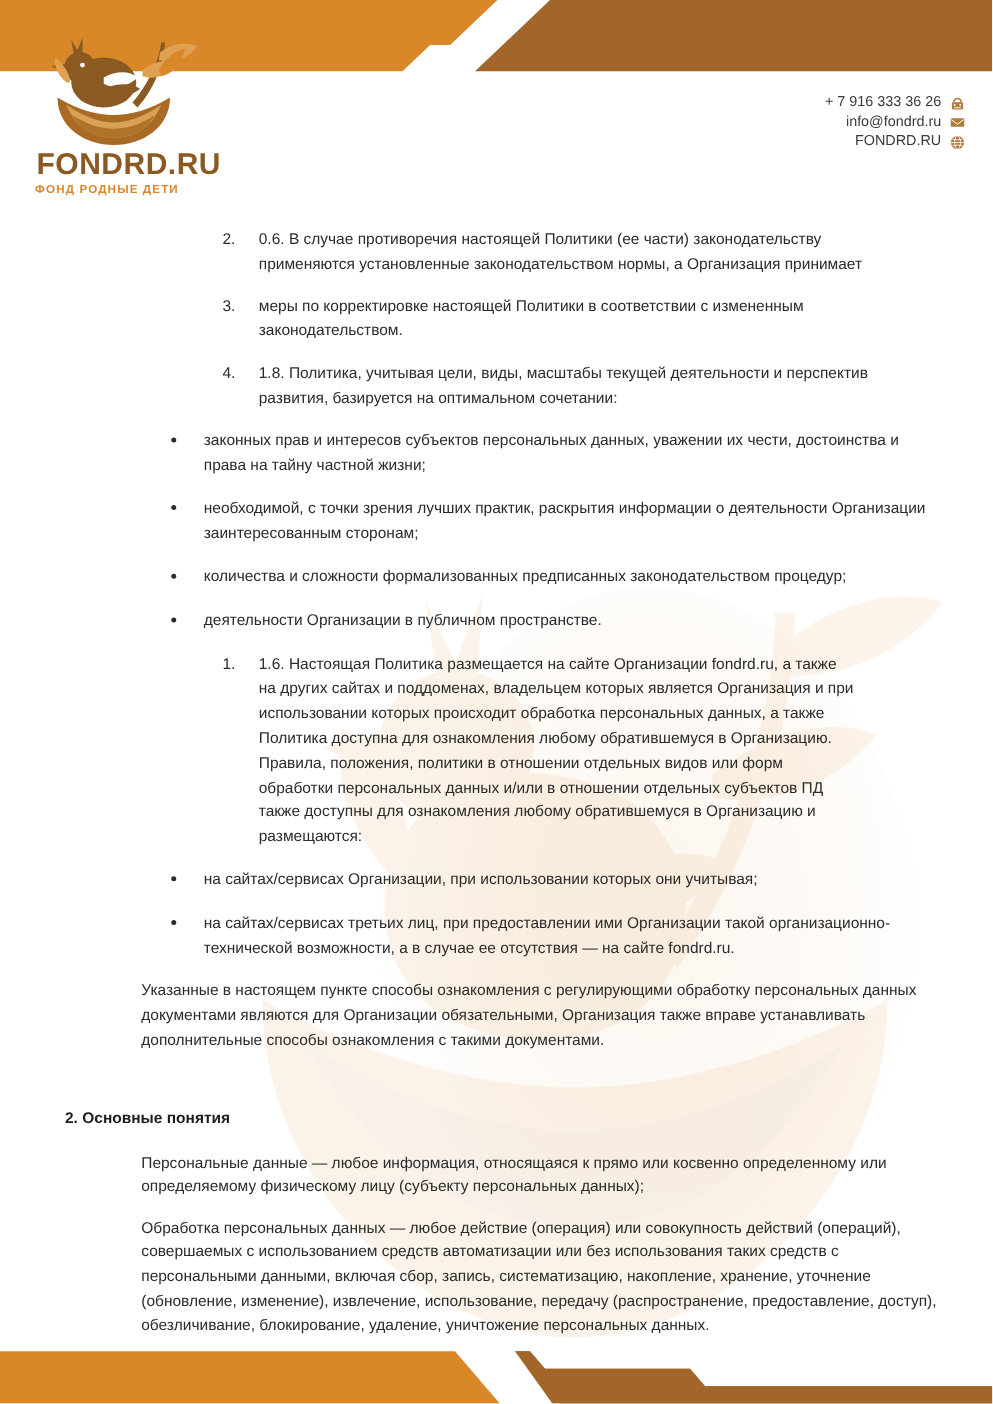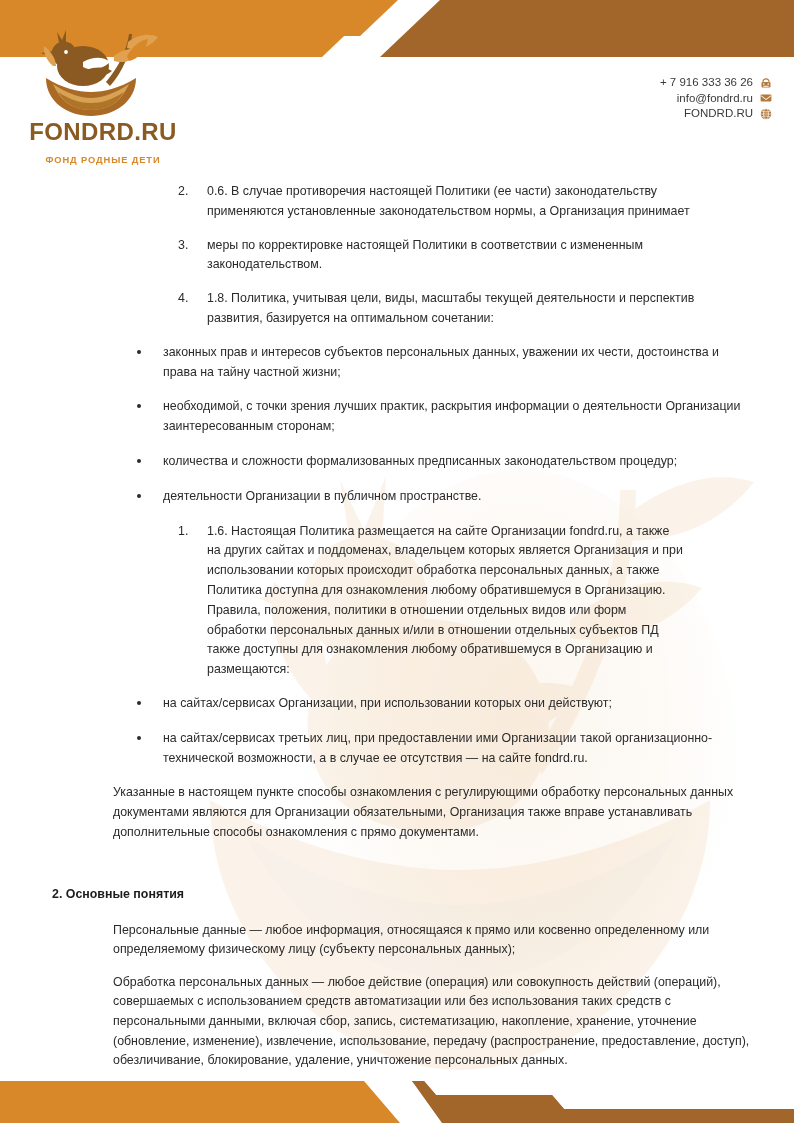--- a/index.html
+++ b/index.html
@@ -86,27 +86,27 @@
     margin-top: 2px;
     font-family: "Liberation Sans", "DejaVu Sans", sans-serif;
     font-weight: bold;
     font-size: 24px;
     letter-spacing: 0.4px;
     color: #8a5a22;
     text-align: center;
     line-height: 1;
   }
   .logo-sub {
-    margin-top: 12px;
+    margin-top: 3px;
     font-family: "Liberation Sans", "DejaVu Sans", sans-serif;
     font-weight: bold;
     font-size: 9.3px;
     letter-spacing: 0.9px;
     color: #d88829;
-    text-align: center;
+    text-align: left;
     line-height: 1;
   }
 
   
   .contacts {
     position: absolute;
     right: 22px;
     top: 75px;
     z-index: 3;
     text-align: right;
@@ -357,29 +357,29 @@
       <span>деятельности Организации в публичном пространстве.</span>
     </div>
 
     <div class="ol-item deep">
       <span class="marker">1.</span>
       <span>1.6. Настоящая Политика размещается на сайте Организации fondrd.ru, а также на других сайтах и поддоменах, владельцем которых является Организация и при использовании которых происходит обработка персональных данных, а также Политика доступна для ознакомления любому обратившемуся в Организацию. Правила, положения, политики в отношении отдельных видов или форм обработки персональных данных и/или в отношении отдельных субъектов ПД также доступны для ознакомления любому обратившемуся в Организацию и размещаются:</span>
     </div>
 
     <div class="ul-item">
       <span class="dot"></span>
-      <span>на сайтах/сервисах Организации, при использовании которых они действуют;</span>
+      <span>на сайтах/сервисах Организации, при использовании которых они учитывая;</span>
     </div>
 
     <div class="ul-item">
       <span class="dot"></span>
       <span>на сайтах/сервисах третьих лиц, при предоставлении ими Организации такой организационно-технической возможности, а в случае ее отсутствия — на сайте fondrd.ru.</span>
     </div>
 
-    <p class="para">Указанные в настоящем пункте способы ознакомления с регулирующими обработку персональных данных документами являются для Организации обязательными, Организация также вправе устанавливать дополнительные способы ознакомления с прямо документами.</p>
+    <p class="para">Указанные в настоящем пункте способы ознакомления с регулирующими обработку персональных данных документами являются для Организации обязательными, Организация также вправе устанавливать дополнительные способы ознакомления с такими документами.</p>
 
     <div class="spacer-lg"></div>
 
     <h2 class="heading">2. Основные понятия</h2>
 
     <p class="para">Персональные данные — любое информация, относящаяся к прямо или косвенно определенному или определяемому физическому лицу (субъекту персональных данных);</p>
 
     <p class="para">Обработка персональных данных — любое действие (операция) или совокупность действий (операций), совершаемых с использованием средств автоматизации или без использования таких средств с персональными данными, включая сбор, запись, систематизацию, накопление, хранение, уточнение (обновление, изменение), извлечение, использование, передачу (распространение, предоставление, доступ), обезличивание, блокирование, удаление, уничтожение персональных данных.</p>
 
   </div>

